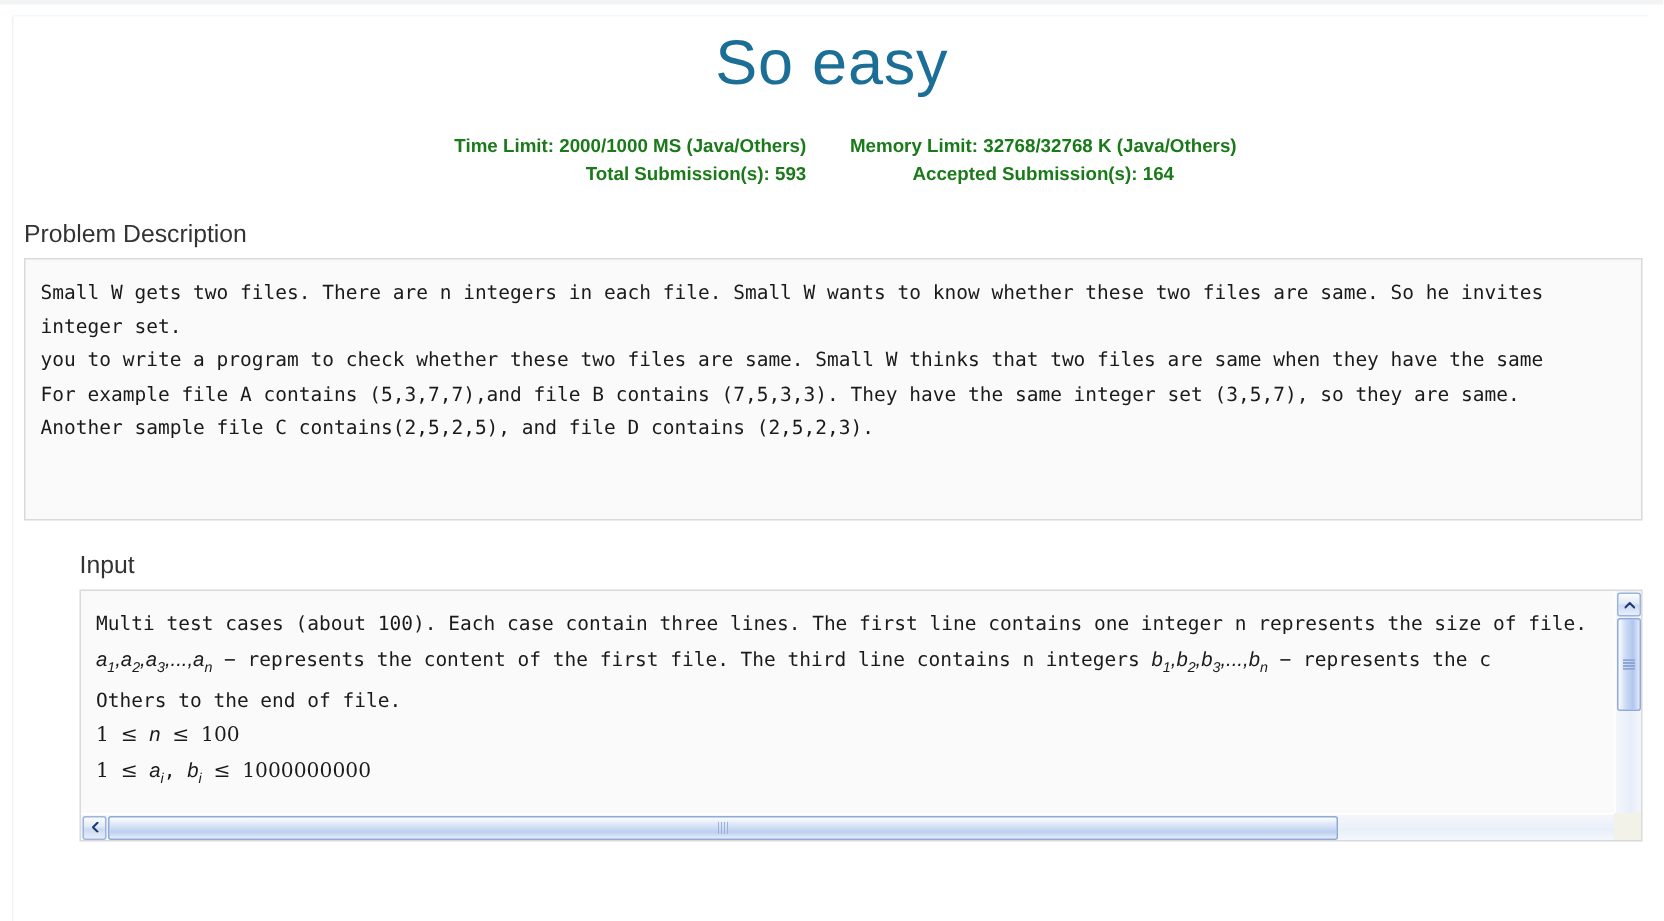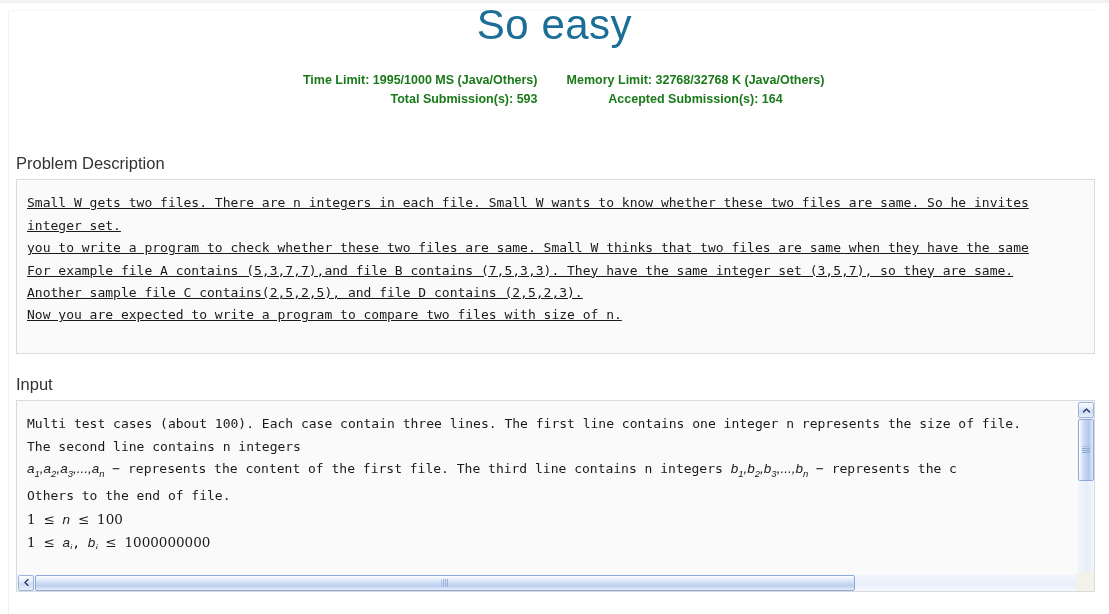--- a/index.html
+++ b/index.html
@@ -47,21 +47,21 @@
   }
 
   
   .problem-title {
     text-align: center;
     color: #1b6e96;
     font-size: 42px;
     font-weight: 400;
     letter-spacing: 0.5px;
     margin: 0;
-    padding-top: 1px;
+    padding-top: 18px;
     line-height: 1.15;
   }
 
   
   .limits {
     margin-top: 22px;
     color: #1a7a1a;
     font-weight: bold;
     font-size: 12.5px;
     line-height: 19px;
@@ -107,24 +107,24 @@
     font-family: "DejaVu Sans Mono", "Liberation Mono", monospace;
     font-size: 13px;
     line-height: 22.4px;
     color: #1a1a1a;
     padding: 10px 10px 8px 10px;
     white-space: nowrap;
     overflow: hidden;
   }
 
   #description-panel { height: 175px; }
-  #description-panel .panel-body { padding-top: 12px; text-decoration: underline; }
+  #description-panel .panel-body { padding-top: 12px; }
 
   #input-panel {
-    height: 192px;
+    height: 168px;
     margin-right: 14px;
     padding-right: 21px;
     padding-bottom: 19px;
     overflow: hidden;
   }
   #input-panel .panel-body {
     padding-top: 12px;
     height: 128px;
     overflow: hidden;
   }
@@ -226,52 +226,50 @@
 <body>
 
 <div class="page-frame"></div>
 
 <div class="content">
 
   <h1 class="problem-title">So easy</h1>
 
   <div class="limits">
     <div class="limits-row">
-      <div class="limits-col-left">Time Limit: 1995/1000 MS (Java/Others)</div>
+      <div class="limits-col-left">Time Limit: 2000/1000 MS (Java/Others)</div>
       <div class="limits-col-right">Memory Limit: 32768/32768 K (Java/Others)</div>
     </div>
     <div class="limits-row">
       <div class="limits-col-left">Total Submission(s): 593</div>
       <div class="limits-col-right">Accepted Submission(s): 164</div>
     </div>
   </div>
 
-  <div style="margin-top:44px;">
+  <div style="margin-top:20px;">
     <div class="section-heading">Problem Description</div>
 
     <div class="panel" id="description-panel">
       <div class="panel-body">
         <div>Small W gets two files. There are n integers in each file. Small W wants to know whether these two files are same. So he invites</div>
         <div>integer set.</div>
         <div>you to write a program to check whether these two files are same. Small W thinks that two files are same when they have the same</div>
         <div>For example file A contains (5,3,7,7),and file B contains (7,5,3,3). They have the same integer set (3,5,7), so they are same.</div>
         <div>Another sample file C contains(2,5,2,5), and file D contains (2,5,2,3).</div>
-        <div>Now you are expected to write a program to compare two files with size of n.</div>
       </div>
     </div>
   </div>
 
-  <div style="margin-top:20px;">
+  <div style="margin-top:20px;padding-left:37px;">
     <div class="section-heading">Input</div>
 
     <div class="panel" id="input-panel">
 
       <div class="panel-body">
         <div>Multi test cases (about 100). Each case contain three lines. The first line contains one integer n represents the size of file.</div>
-        <div>The second line contains n integers</div>
         <div><span class="mathit"><span>a</span><sub>1</sub>,<span>a</span><sub>2</sub>,<span>a</span><sub>3</sub>,...,<span>a</span><sub>n</sub></span><span> − represents the content of the first file. The third line contains n integers </span><span class="mathit"><span>b</span><sub>1</sub>,<span>b</span><sub>2</sub>,<span>b</span><sub>3</sub>,...,<span>b</span><sub>n</sub></span><span> − represents the c</span></div>
         <div>Others to the end of file.</div>
         <div><span class="mathrm">1</span> <span class="le">≤</span> <span class="mathit">n</span> <span class="le">≤</span> <span class="mathrm">100</span></div>
         <div><span class="mathrm">1</span> <span class="le">≤</span> <span class="mathit"><span>a</span><sub>i</sub></span>, <span class="mathit"><span>b</span><sub>i</sub></span> <span class="le">≤</span> <span class="mathrm">1000000000</span></div>
       </div>
 
       <div class="vscroll">
         <div class="sb-btn sb-up">
           <span class="arrow">
             <svg width="7" height="5" viewBox="0 0 7 5">

